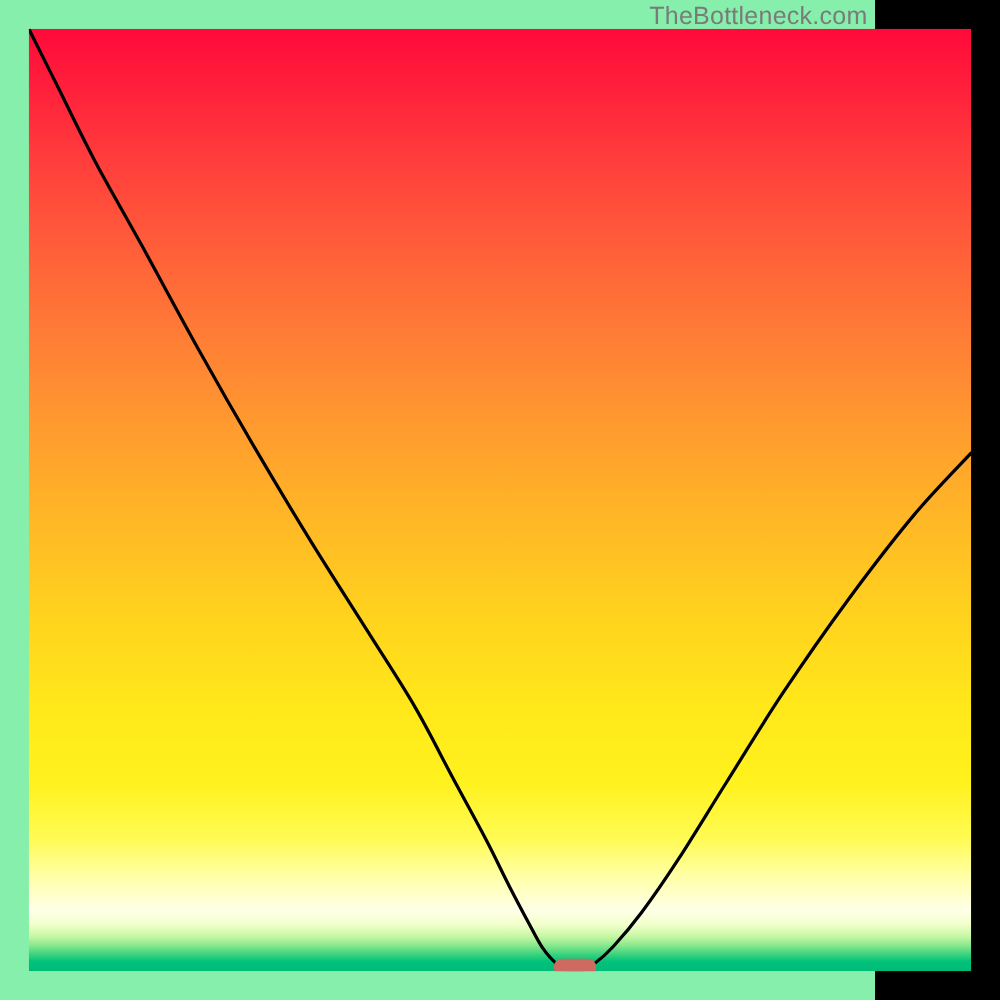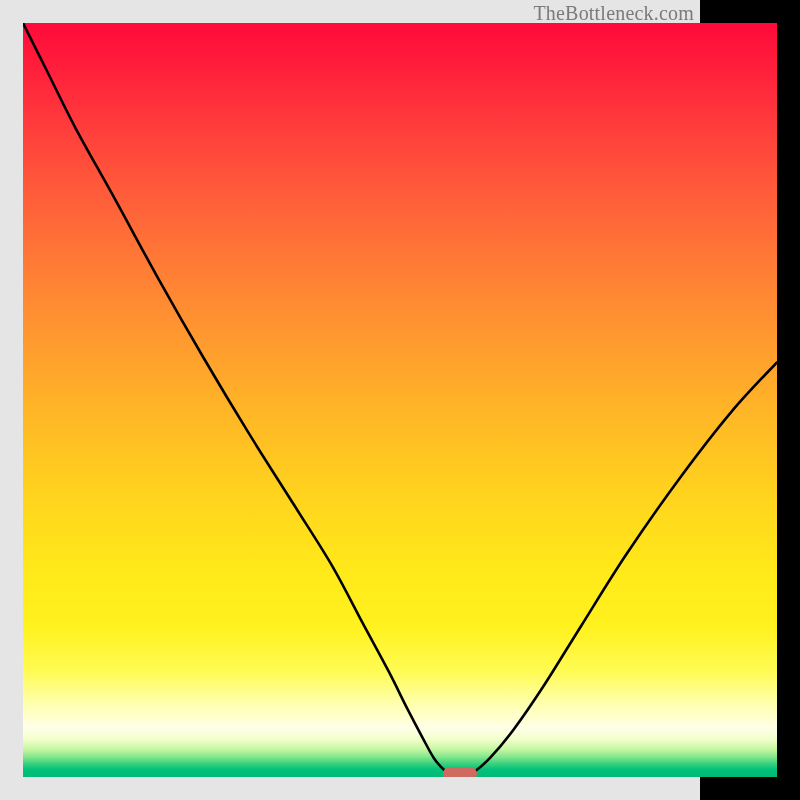--- a/index.html
+++ b/index.html
@@ -10,22 +10,21 @@
     background: #000;
     overflow: hidden;
     font-family: Arial, Helvetica, sans-serif;
   }
   .frame {
     position: absolute;
     left: 0;
     top: 0;
     width: 700px;
     height: 800px;
-    background: #e5e5e5;
-    font-family: Liberation Serif, serif;
+    background: #86efac;
   }
   .plot-area {
     position: absolute;
     left: 23px;
     top: 23px;
     width: 754px;
     height: 754px;
     overflow: hidden;
   }
   .gradient {

